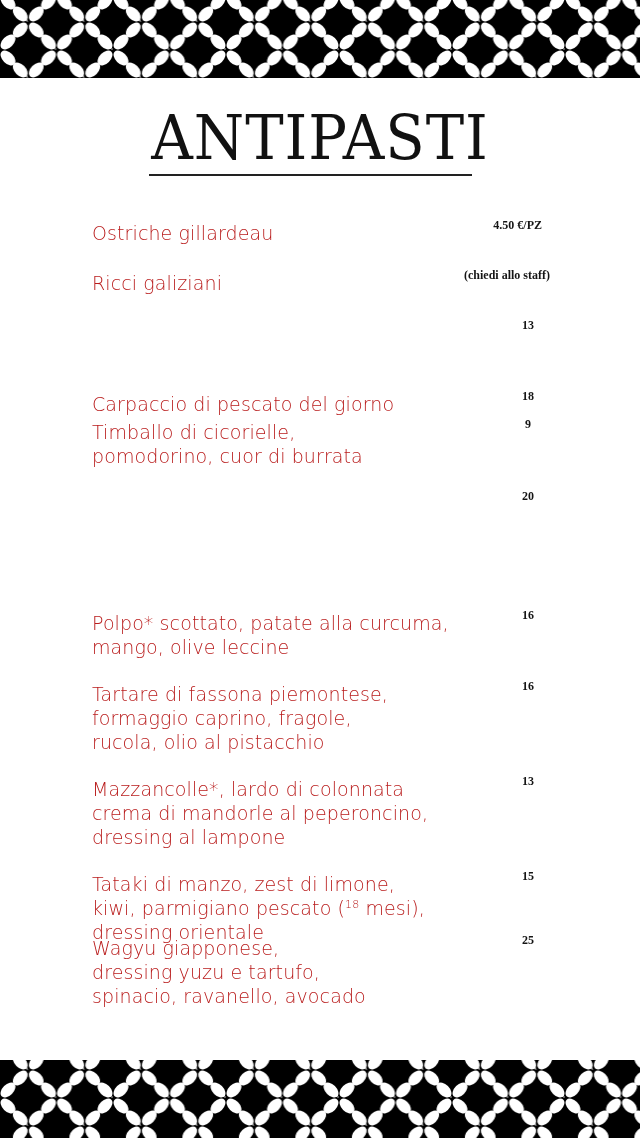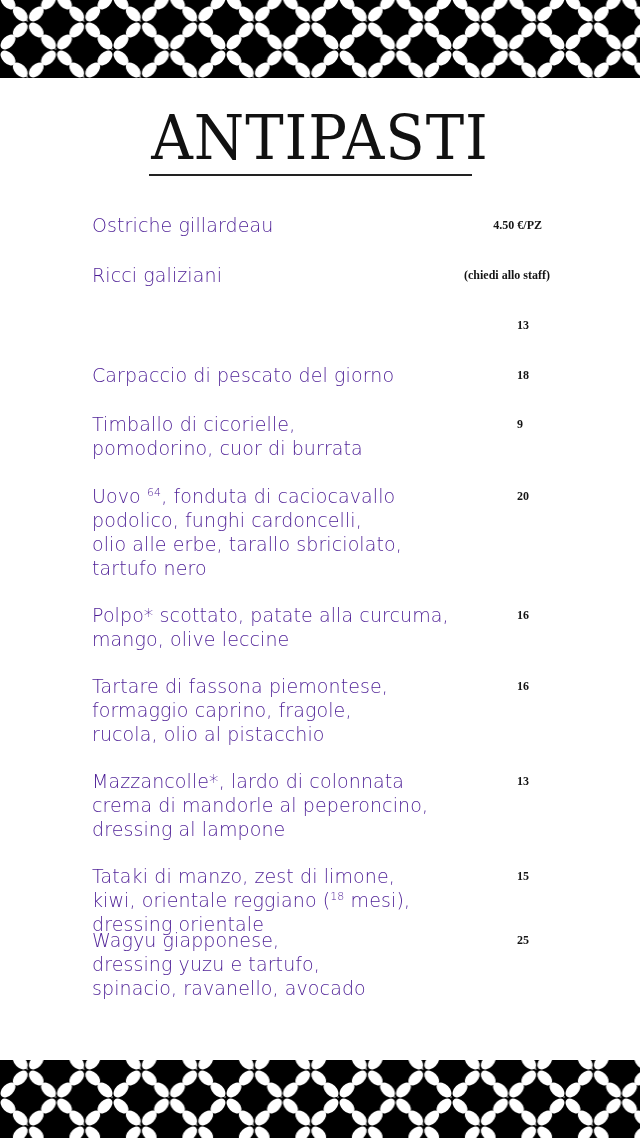--- a/index.html
+++ b/index.html
@@ -27,31 +27,32 @@
   }
   .title-rule {
     position: absolute; left: 149px; width: 323px; top: 174px; height: 1.5px;
     background: #222;
   }
 
   .item { position: absolute; left: 92px; width: 460px; }
   .item-name {
     font-family: "DejaVu Sans", "Liberation Sans", sans-serif;
     font-weight: 200; font-size: 19px; line-height: 24px;
-    color: #4c1d95; letter-spacing: 0.1px; white-space: pre-line;
+    color: #b91c1c; letter-spacing: 0.1px; white-space: pre-line;
     width: 410px;
+    margin-top: 8px;
   }
   .item-name sup { font-size: 11px; vertical-align: 7px; line-height: 0; }
   .price {
     position: absolute; top: 2px;
     font-family: "Liberation Serif", "DejaVu Serif", serif;
     font-weight: bold; font-size: 12px; line-height: 20px; color: #151515;
     white-space: nowrap;
   }
-  .price.num { left: 425px; width: 22px; text-align: left; }
+  .price.num { left: 425px; width: 22px; text-align: center; }
   .price.wide { right: 10px; }
   .price.note { right: 2px; }
 </style>
 </head>
 <body>
 
 <div class="band top">
   <svg width="640" height="78">
     <defs>
       <g id="flower">
@@ -93,36 +94,32 @@
 
 <div class="item" style="top:263px">
   <div class="item-name">Ricci galiziani</div>
   <div class="price note">(chiedi allo staff)</div>
 </div>
 
 <div class="item" style="top:313px">
   <div class="price num">13</div>
 </div>
 
-<div class="item" style="top:363px">
+<div class="item" style="top:384px">
   <div class="item-name">Carpaccio di pescato del giorno</div>
   <div class="price num">18</div>
 </div>
 
 <div class="item" style="top:412px">
   <div class="item-name">Timballo di cicorielle,
 pomodorino, cuor di burrata</div>
   <div class="price num">9</div>
 </div>
 
 <div class="item" style="top:484px">
-  <div class="item-name"><span>Uovo </span><sup>64</sup><span>, fonduta di caciocavallo
-podolico, funghi cardoncelli,
-olio alle erbe, tarallo sbriciolato,
-tartufo nero</span></div>
   <div class="price num">20</div>
 </div>
 
 <div class="item" style="top:603px">
   <div class="item-name">Polpo* scottato, patate alla curcuma,
 mango, olive leccine</div>
   <div class="price num">16</div>
 </div>
 
 <div class="item" style="top:674px">
@@ -134,21 +131,21 @@
 
 <div class="item" style="top:769px">
   <div class="item-name">Mazzancolle*, lardo di colonnata
 crema di mandorle al peperoncino,
 dressing al lampone</div>
   <div class="price num">13</div>
 </div>
 
 <div class="item" style="top:864px">
   <div class="item-name"><span>Tataki di manzo, zest di limone,
-kiwi, orientale reggiano (</span><sup>18</sup><span> mesi),
+kiwi, parmigiano pescato (</span><sup>18</sup><span> mesi),
 dressing orientale</span></div>
   <div class="price num">15</div>
 </div>
 
 <div class="item" style="top:928px">
   <div class="item-name">Wagyu giapponese,
 dressing yuzu e tartufo,
 spinacio, ravanello, avocado</div>
   <div class="price num">25</div>
 </div>

